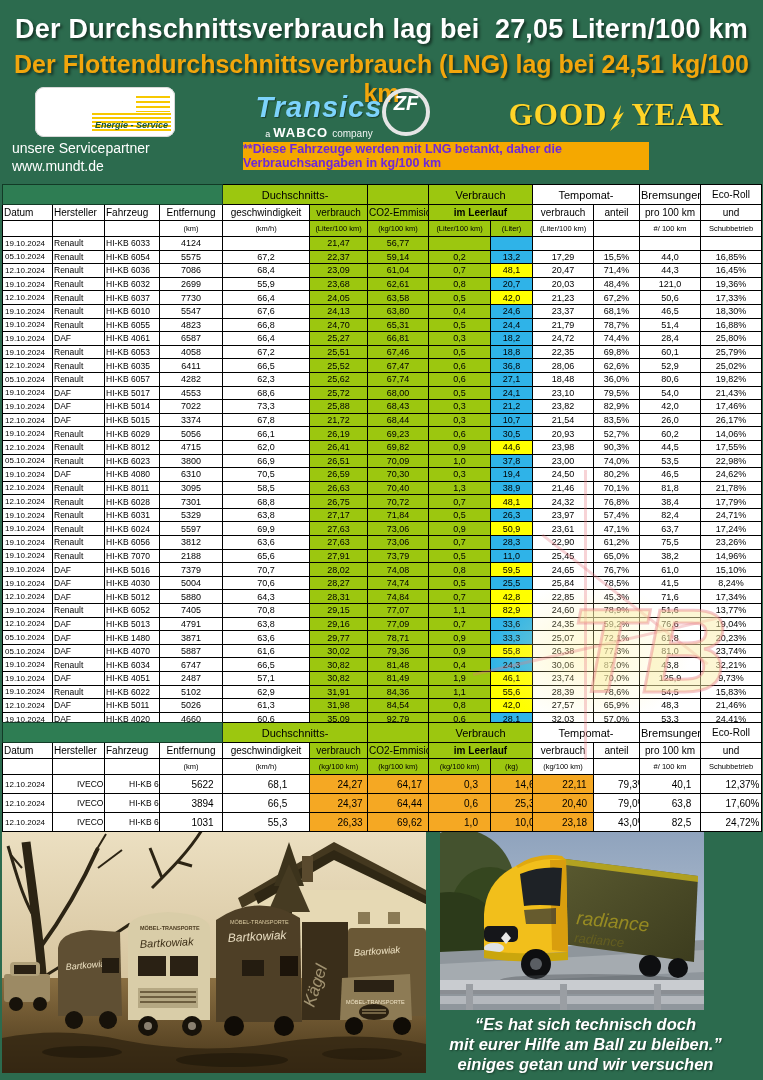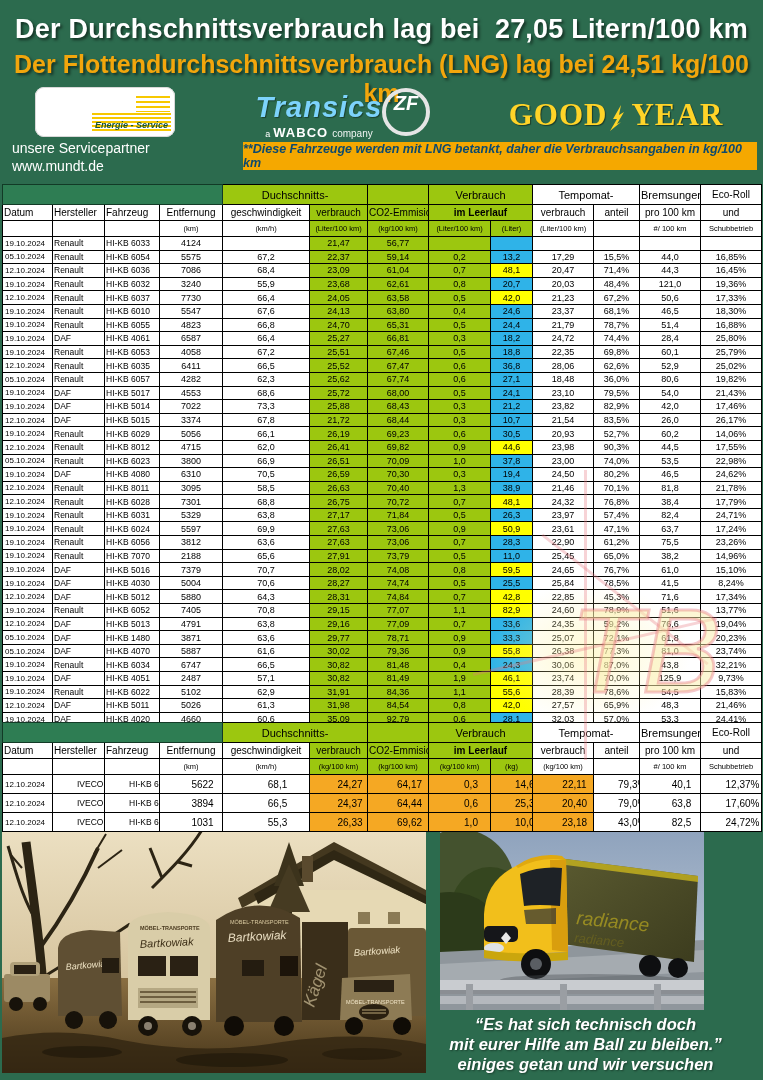--- a/index.html
+++ b/index.html
@@ -31,23 +31,23 @@
   .wabco-b{font-weight:bold;font-size:13px;letter-spacing:1px;}
   .wabco-c{font-size:10px;margin-left:4px;opacity:.92;}
   .zf-logo{position:absolute;left:382px;top:88px;width:40px;height:40px;border:4px solid #e5e5e5;
            border-radius:50%;display:flex;align-items:flex-start;justify-content:center;}
   .zf-text{color:#fff;font-weight:bold;font-style:italic;font-size:20px;letter-spacing:0;}
   .goodyear{position:absolute;left:491px;top:97px;width:250px;text-align:center;color:#FFD428;
             font-family:"Liberation Serif",serif;font-weight:bold;font-size:31px;letter-spacing:1px;
             text-shadow:1px 1px 1px rgba(0,0,0,.45);display:flex;align-items:flex-end;justify-content:center;}
   .goodyear svg{margin:0 1px;}
   
-  .lng-banner{position:absolute;left:243px;top:142px;width:514px;height:28px;background:#F5A800;
-              display:flex;align-items:center;justify-content:center;color:#0c4a6e;
-              font-size:12.5px;font-weight:bold;font-style:italic;}
+  .lng-banner{position:absolute;left:243px;top:142px;width:406px;height:28px;background:#F5A800;
+              display:flex;align-items:center;justify-content:center;color:#6d28d9;
+              font-size:12.5px;font-weight:bold;}
   
   .tbl-wrap{position:absolute;left:2px;z-index:1;}
   table.fleet-table{border-collapse:collapse;table-layout:fixed;width:759px;background:#fff;}
   .fleet-table th,.fleet-table td{border:1px solid #000;overflow:hidden;white-space:nowrap;
               padding:0 1px;font-weight:normal;color:#000;}
   .hr1 th{height:19px;font-size:11px;}
   .hr2 th{height:15px;font-size:10px;}
   .hr3 th{height:15px;font-size:7.5px;}
   .h-dark{background:#2E7D53;border-color:#123a26 !important;}
   .h-green{background:#9CC70F;}
@@ -66,21 +66,21 @@
   .c-hl,.c-hl2{text-align:center;font-weight:bold;}
   .t-std .c-hl{background:#9CC70F;}
   .t-lng .c-hl{background:#F5A823;}
   .bg-b{background:#2FB3E8;}
   .bg-y{background:#FFFF00;}
   .lng-mark{color:#FF0000;font-weight:bold;font-size:8px;}
   
   .watermark{position:absolute;left:0;top:0;width:763px;height:1080px;pointer-events:none;z-index:3;}
   .wm-glow{position:absolute;left:450px;top:555px;width:280px;height:200px;
            background:radial-gradient(closest-side,rgba(255,243,160,.45),rgba(255,243,160,0) 72%);}
-  .wm-tb{position:absolute;left:570px;top:592px;font-size:118px;font-weight:normal;font-style:italic;
+  .wm-tb{position:absolute;left:570px;top:592px;font-size:118px;font-weight:bold;font-style:italic;
          line-height:1;color:rgba(250,238,170,.5);-webkit-text-stroke:3px rgba(231,118,128,.4);}
   .wm-ray{position:absolute;background:rgba(231,118,128,.32);}
   .wm-ray-v{left:584px;top:470px;width:3px;height:290px;}
   .wm-ray-d1{left:470px;top:645px;width:250px;height:3px;transform:rotate(-13deg);}
   .wm-ray-d2{left:520px;top:598px;width:210px;height:3px;transform:rotate(38deg);}
   
   .photo-old{position:absolute;left:2px;top:828px;width:424px;height:245px;}
   .photo-truck{position:absolute;left:440px;top:832px;width:264px;height:178px;}
   .photo-old svg,.photo-truck svg{display:block;width:100%;height:100%;}
   .quote{position:absolute;left:418px;top:1015px;width:335px;text-align:center;color:#fff;
@@ -225,21 +225,21 @@
             <td class="c-hl2 bg-y">48,1</td>
             <td class="c-w">20,47</td>
             <td class="c-w">71,4%</td>
             <td class="c-w">44,3</td>
             <td class="c-w">16,45%</td>
           </tr>
           <tr>
             <td class="c-date">19.10.2024</td>
             <td class="c-maker">Renault</td>
             <td class="c-veh">HI-KB 6032</td>
-            <td class="c-w">3240</td>
+            <td class="c-w">2699</td>
             <td class="c-w">55,9</td>
             <td class="c-hl">23,68</td>
             <td class="c-hl">62,61</td>
             <td class="c-hl">0,8</td>
             <td class="c-hl2 bg-b">20,7</td>
             <td class="c-w">20,03</td>
             <td class="c-w">48,4%</td>
             <td class="c-w">121,0</td>
             <td class="c-w">19,36%</td>
           </tr>

